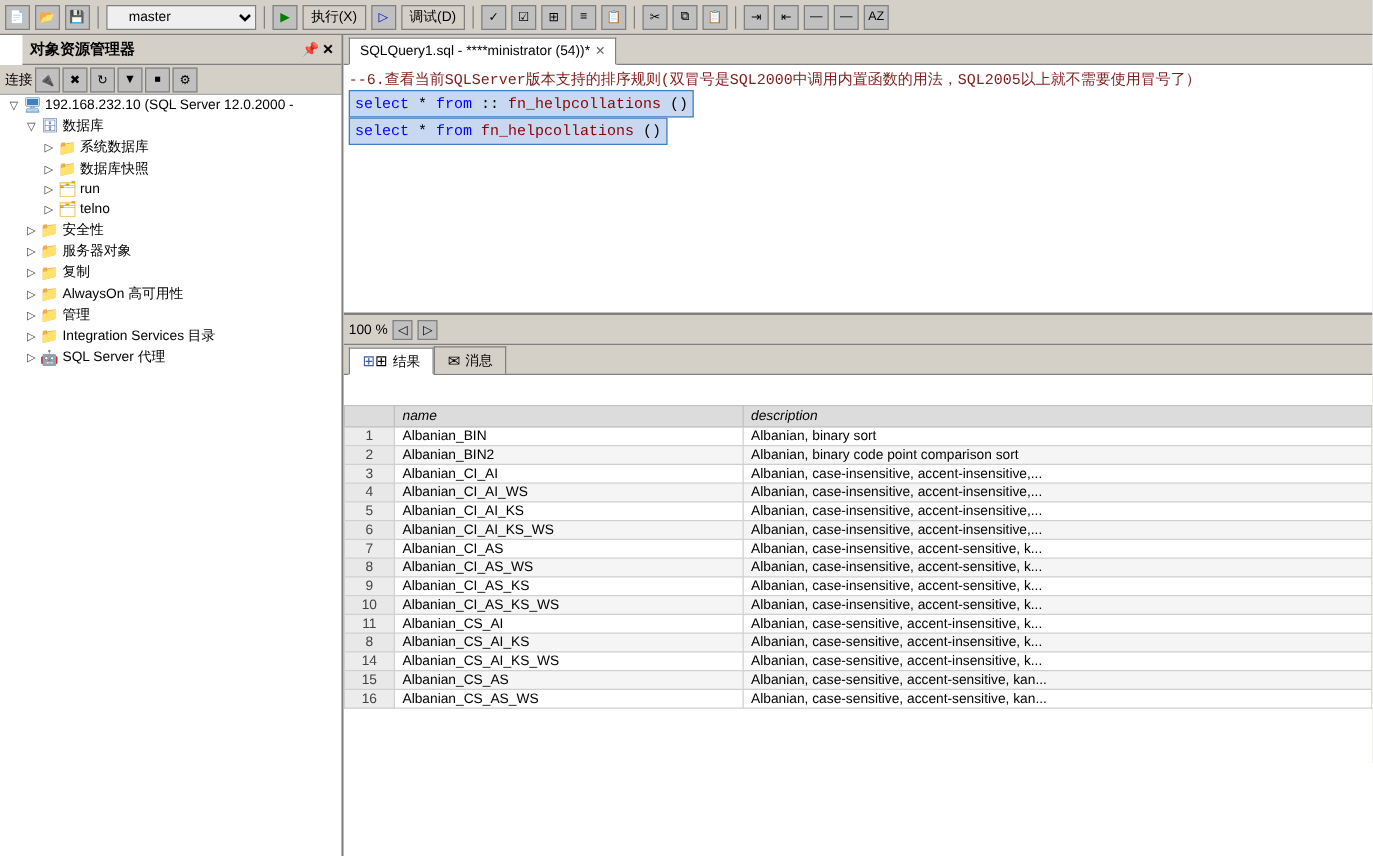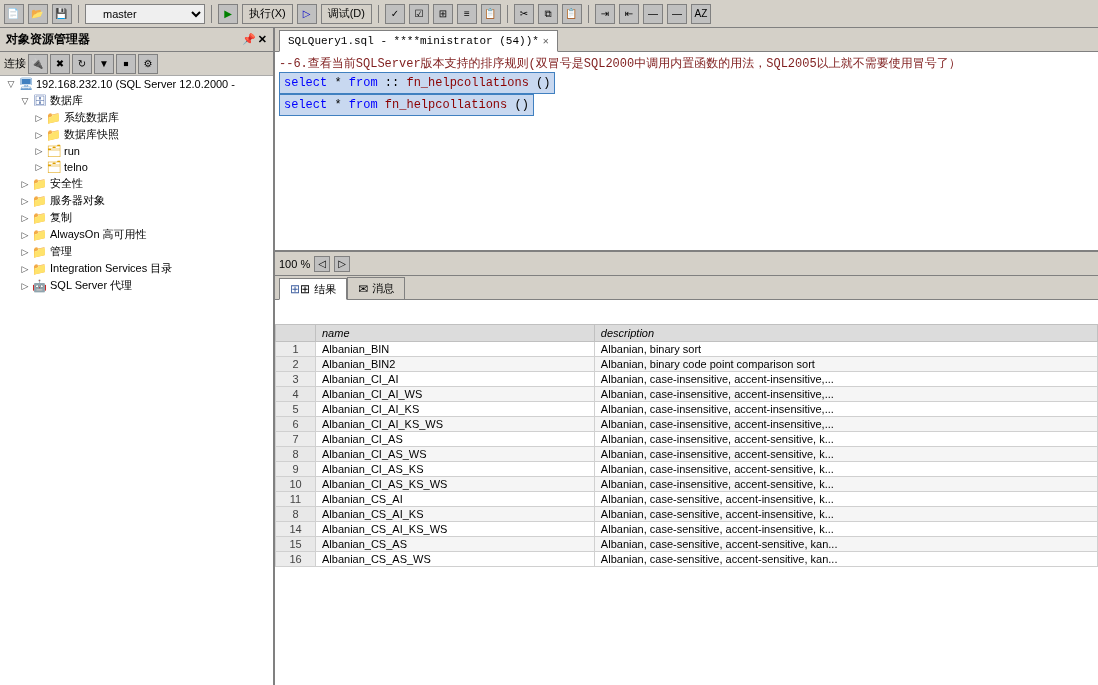--- a/index.html
+++ b/index.html
@@ -54,20 +54,21 @@
     }
     .panel-header {
       background: #d4d0c8;
       padding: 3px 6px;
       font-size: 12px;
       font-weight: bold;
       border-bottom: 1px solid #808080;
       display: flex;
       align-items: center;
       justify-content: space-between;
+      margin-left: 18px;
     }
     .panel-header-title { font-size: 12px; }
     .panel-header-icons { display: flex; gap: 2px; }
     .panel-toolbar {
       background: #d4d0c8;
       border-bottom: 1px solid #aaa;
       padding: 2px 4px;
       display: flex; align-items: center; gap: 2px;
       height: 24px;
     }
@@ -116,21 +117,20 @@
       padding: 2px 8px;
       font-size: 11px;
       cursor: pointer;
       display: flex; align-items: center; gap: 4px;
       height: 22px;
     }
     .tab.active {
       background: #fff;
       border-bottom: 1px solid #fff;
       margin-bottom: -1px;
-      font-family: Liberation Mono, monospace;
     }
     .tab-close { font-size: 10px; color: #666; cursor: pointer; }
 
     
     .sql-editor {
       flex: 1;
       background: #fff;
       padding: 4px;
       font-family: 'Courier New', monospace;
       font-size: 12px;

